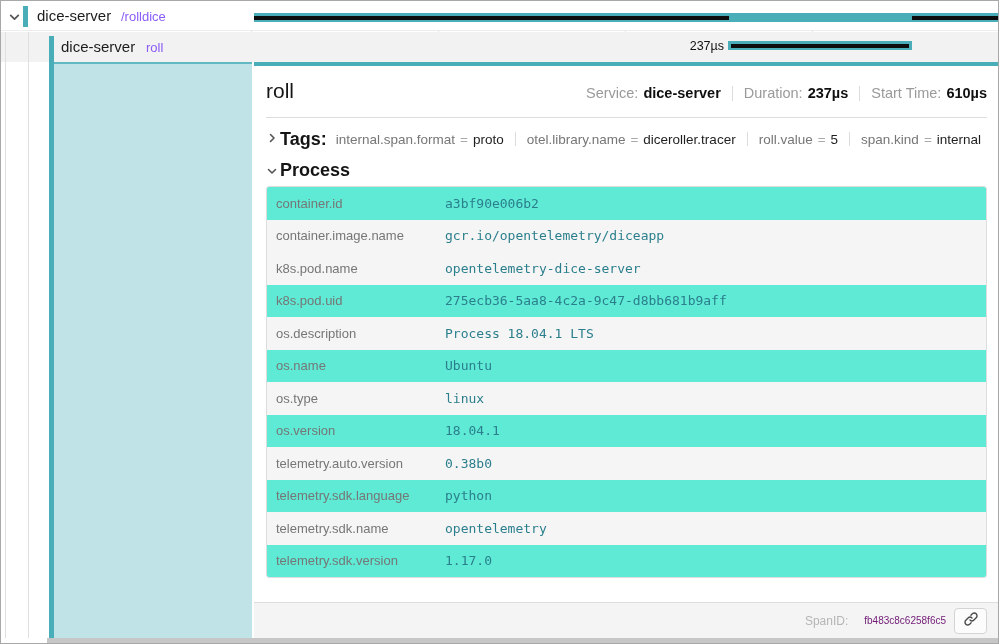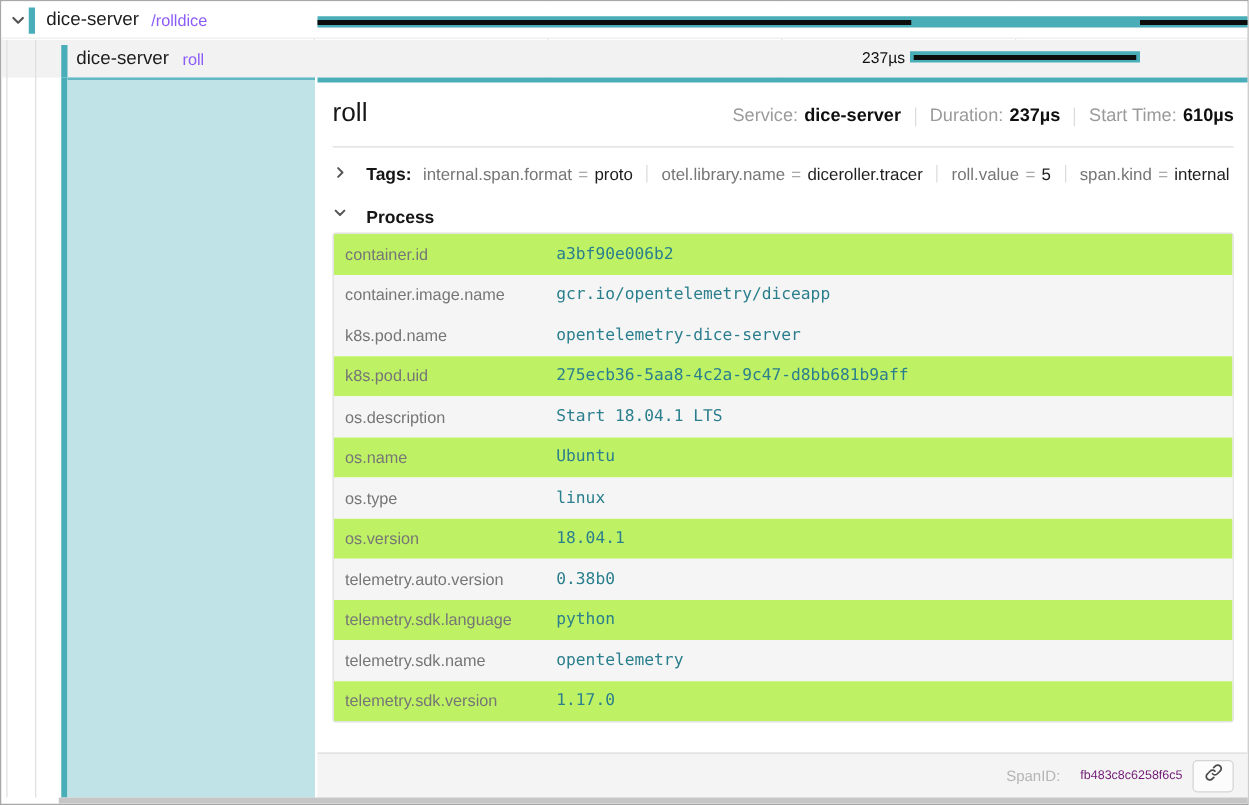--- a/index.html
+++ b/index.html
@@ -48,28 +48,28 @@
   .detail-inner{ padding:0 12px; }
   .d-header{ display:flex; justify-content:space-between; align-items:baseline;
     margin-top:13px; height:29px; }
   .d-title{ font-size:21px; font-weight:500; color:#161616; }
   .d-summary{ display:flex; align-items:baseline; font-size:14.5px; }
   .s-label{ color:#9a9a9a; margin-right:5px; }
   .s-value{ color:#0f0f0f; font-weight:bold; }
   .vsep{ width:1px; height:15px; background:#dcdcdc; margin:0 11px; align-self:center; }
   .d-divider{ height:1px; background:#ddd; margin-top:9px; }
   .tags-line{ display:flex; align-items:center; margin-top:7px; height:28px; font-size:13.5px; }
-  .tags-label,.process-label{ font-weight:bold; font-size:14px; color:#151515; margin-left:15px; }
+  .tags-label,.process-label{ font-weight:bold; font-size:18px; color:#151515; margin-left:2px; }
   .tag-item{ white-space:nowrap; }
   .tk{ color:#767676; } .teq{ color:#a9a9a9; margin:0 5px; } .tv{ color:#1e1e1e; }
   .tag-first{ margin-left:9px; }
   .tsep{ width:1px; height:14px; background:#dcdcdc; margin:0 11px; }
   .process-line{ display:flex; align-items:flex-end; margin-top:1px; height:27px; }
   .kv-table{ margin-top:5px; border:1px solid #ddd; border-radius:3px; overflow:hidden; }
-  .kv-row{ display:flex; align-items:center; height:32.5px; background:#bef264; }
+  .kv-row{ display:flex; align-items:center; height:32.5px; background:#5eead4; }
   .kv-row.alt{ background:#f5f5f5; }
   .kv-key{ width:178px; padding-left:9px; font-size:13px; color:#767676; flex:none; }
   .kv-val{ font-family:"DejaVu Sans Mono", monospace; font-size:13px; color:#2b7f8d; }
   .d-footer{ position:absolute; left:0; right:0; bottom:0; height:36px; background:#f4f4f4;
     border-top:1px solid #ddd; display:flex; justify-content:flex-end; align-items:center;
     padding-right:12px; }
   .spanid-label{ font-size:12px; color:#b5b5b5; margin-right:16px; }
   .spanid-value{ font-size:10px; color:#701a75; margin-right:8px; }
   .link-btn{ width:33px; height:26px; background:#fcfcfc; border:1px solid #d4d4d4;
     border-radius:4px; display:flex; align-items:center; justify-content:center; cursor:pointer; }
@@ -180,21 +180,21 @@
         <div class="kv-row alt">
             <span class="kv-key">k8s.pod.name</span>
             <span class="kv-val">opentelemetry-dice-server</span>
           </div>
         <div class="kv-row">
             <span class="kv-key">k8s.pod.uid</span>
             <span class="kv-val">275ecb36-5aa8-4c2a-9c47-d8bb681b9aff</span>
           </div>
         <div class="kv-row alt">
             <span class="kv-key">os.description</span>
-            <span class="kv-val">Start 18.04.1 LTS</span>
+            <span class="kv-val">Process 18.04.1 LTS</span>
           </div>
         <div class="kv-row">
             <span class="kv-key">os.name</span>
             <span class="kv-val">Ubuntu</span>
           </div>
         <div class="kv-row alt">
             <span class="kv-key">os.type</span>
             <span class="kv-val">linux</span>
           </div>
         <div class="kv-row">

